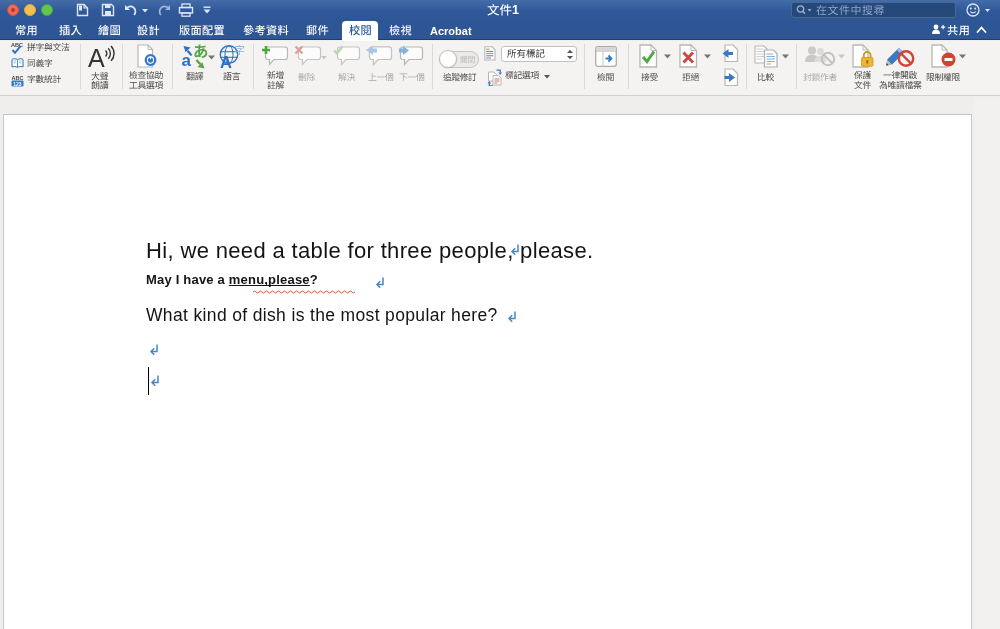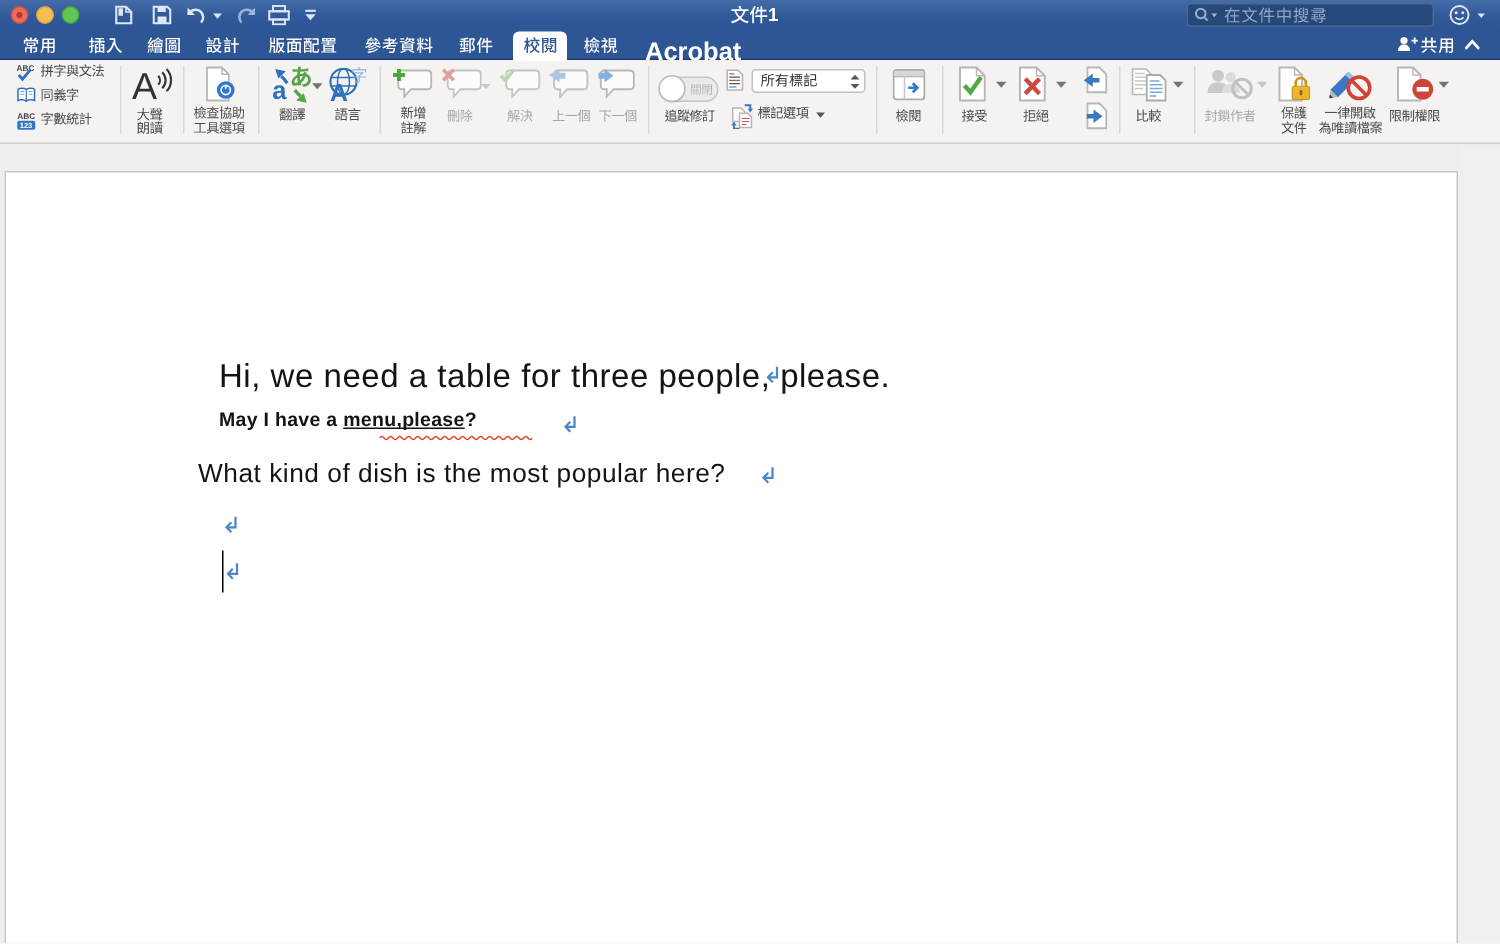--- a/index.html
+++ b/index.html
@@ -212,21 +212,21 @@
     <use href="#g1" transform="translate(11.5 9.41) scale(0.1120 -0.1120)"></use>
   </svg>
 <svg width="22.7" height="11.8" style="position:absolute;overflow:visible;left:389px;top:25px;" fill="#ffffff">
     <use href="#g25" transform="translate(0.0 9.41) scale(0.1120 -0.1120)"></use>
     <use href="#g26" transform="translate(11.5 9.41) scale(0.1120 -0.1120)"></use>
   </svg>
 <svg width="22.7" height="11.8" style="position:absolute;overflow:visible;left:349px;top:25px;" fill="#2a5699">
     <use href="#g27" transform="translate(0.0 9.41) scale(0.1120 -0.1120)"></use>
     <use href="#g28" transform="translate(11.5 9.41) scale(0.1120 -0.1120)"></use>
   </svg>
-<div class="abs" style="left:430px;top:24.5px;color:#fff;font-size:17px;font-weight:bold;">Acrobat</div>
+<div class="abs" style="left:430px;top:24.5px;color:#fff;font-size:11px;font-weight:bold;">Acrobat</div>
 <svg class="abs" style="left:931px;top:24px;" width="15" height="10">
     <circle cx="5" cy="3" r="2.4" fill="#fff"></circle>
     <path d="M1 10 C1 6.8 3 5.6 5 5.6 C7 5.6 9 6.8 9 10 Z" fill="#fff"></path>
     <path d="M11.5 2.5 H13 V1 H14.2 V2.5 H15.7 V3.7 H14.2 V5.2 H13 V3.7 H11.5 Z" fill="#fff" transform="translate(-1.5 0)"></path>
   </svg>
 <svg width="22.9" height="11.8" style="position:absolute;overflow:visible;left:947px;top:24.5px;" fill="#ffffff">
     <use href="#g29" transform="translate(0.0 9.41) scale(0.1120 -0.1120)"></use>
     <use href="#g9" transform="translate(11.7 9.41) scale(0.1120 -0.1120)"></use>
   </svg>
 <svg class="abs" style="left:976px;top:26px;" width="11" height="8">
@@ -576,21 +576,21 @@
 <svg class="abs" style="left:508.5px;top:242.5px;" width="12" height="13">
     <path d="M9 1.5 V8.5 H3.4 M6.2 5.2 L3 8.5 L6.2 11.8" fill="none" stroke="#4a86c8" stroke-width="1.5"></path>
   </svg>
 <div class="abs" style="left:146px;top:271.5px;font-size:13px;color:#141414;letter-spacing:0.2px;font-weight:bold;">May I have a <span style="text-decoration:underline;text-decoration-skip-ink:none;">menu,please</span>?</div>
 <svg class="abs" style="left:374px;top:276px;" width="12" height="13">
     <path d="M9 1.5 V8.5 H3.4 M6.2 5.2 L3 8.5 L6.2 11.8" fill="none" stroke="#4a86c8" stroke-width="1.5"></path>
   </svg>
 <svg class="abs" style="left:253px;top:290px;" width="102" height="4">
     <path d="M0 2 q 1.5 -2 3 0 t 3 0 t 3 0 t 3 0 t 3 0 t 3 0 t 3 0 t 3 0 t 3 0 t 3 0 t 3 0 t 3 0 t 3 0 t 3 0 t 3 0 t 3 0 t 3 0 t 3 0 t 3 0 t 3 0 t 3 0 t 3 0 t 3 0 t 3 0 t 3 0 t 3 0 t 3 0 t 3 0 t 3 0 t 3 0 t 3 0 t 3 0 t 3 0 t 3 0" fill="none" stroke="#e43d2c" stroke-width="0.9"></path>
   </svg>
-<div class="abs" style="left:132px;top:305px;font-size:17.5px;color:#141414;letter-spacing:0.35px;">What kind of dish is the most popular here?</div>
+<div class="abs" style="left:146px;top:305px;font-size:17.5px;color:#141414;letter-spacing:0.35px;">What kind of dish is the most popular here?</div>
 <svg class="abs" style="left:506px;top:309.5px;" width="12" height="13">
     <path d="M9 1.5 V8.5 H3.4 M6.2 5.2 L3 8.5 L6.2 11.8" fill="none" stroke="#4a86c8" stroke-width="1.5"></path>
   </svg>
 <svg class="abs" style="left:147.5px;top:342.5px;" width="12" height="13">
     <path d="M9 1.5 V8.5 H3.4 M6.2 5.2 L3 8.5 L6.2 11.8" fill="none" stroke="#4a86c8" stroke-width="1.5"></path>
   </svg>
 <svg class="abs" style="left:148.5px;top:373.5px;" width="12" height="13">
     <path d="M9 1.5 V8.5 H3.4 M6.2 5.2 L3 8.5 L6.2 11.8" fill="none" stroke="#4a86c8" stroke-width="1.5"></path>
   </svg>
 <div class="abs" style="left:147.5px;top:367px;width:1.2px;height:28px;background:#000;"></div>

